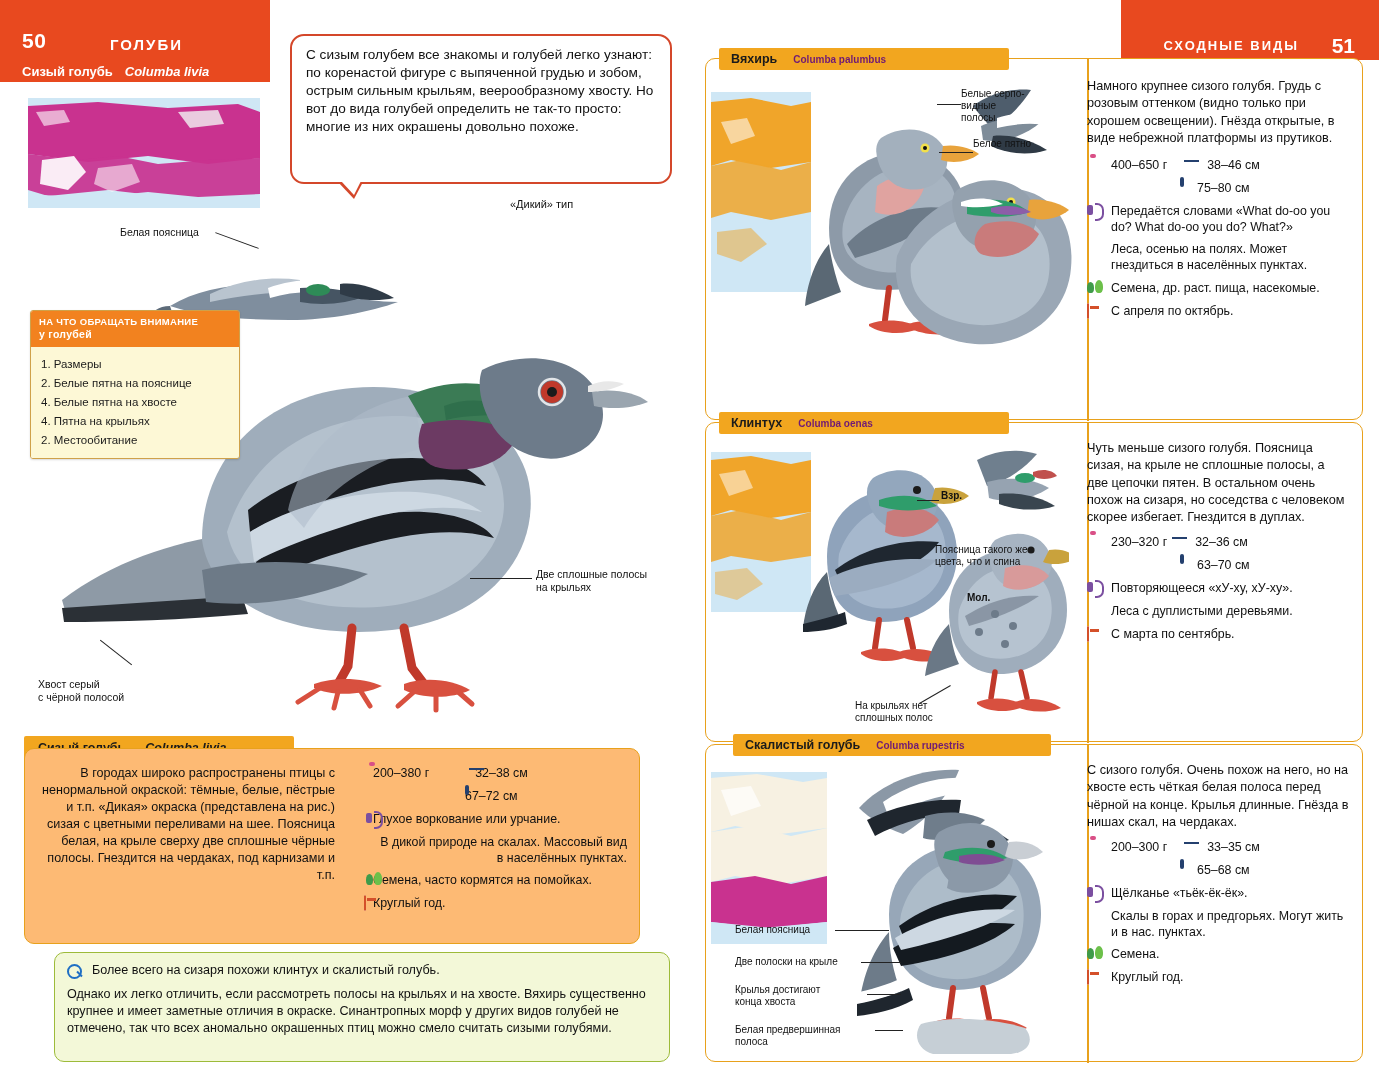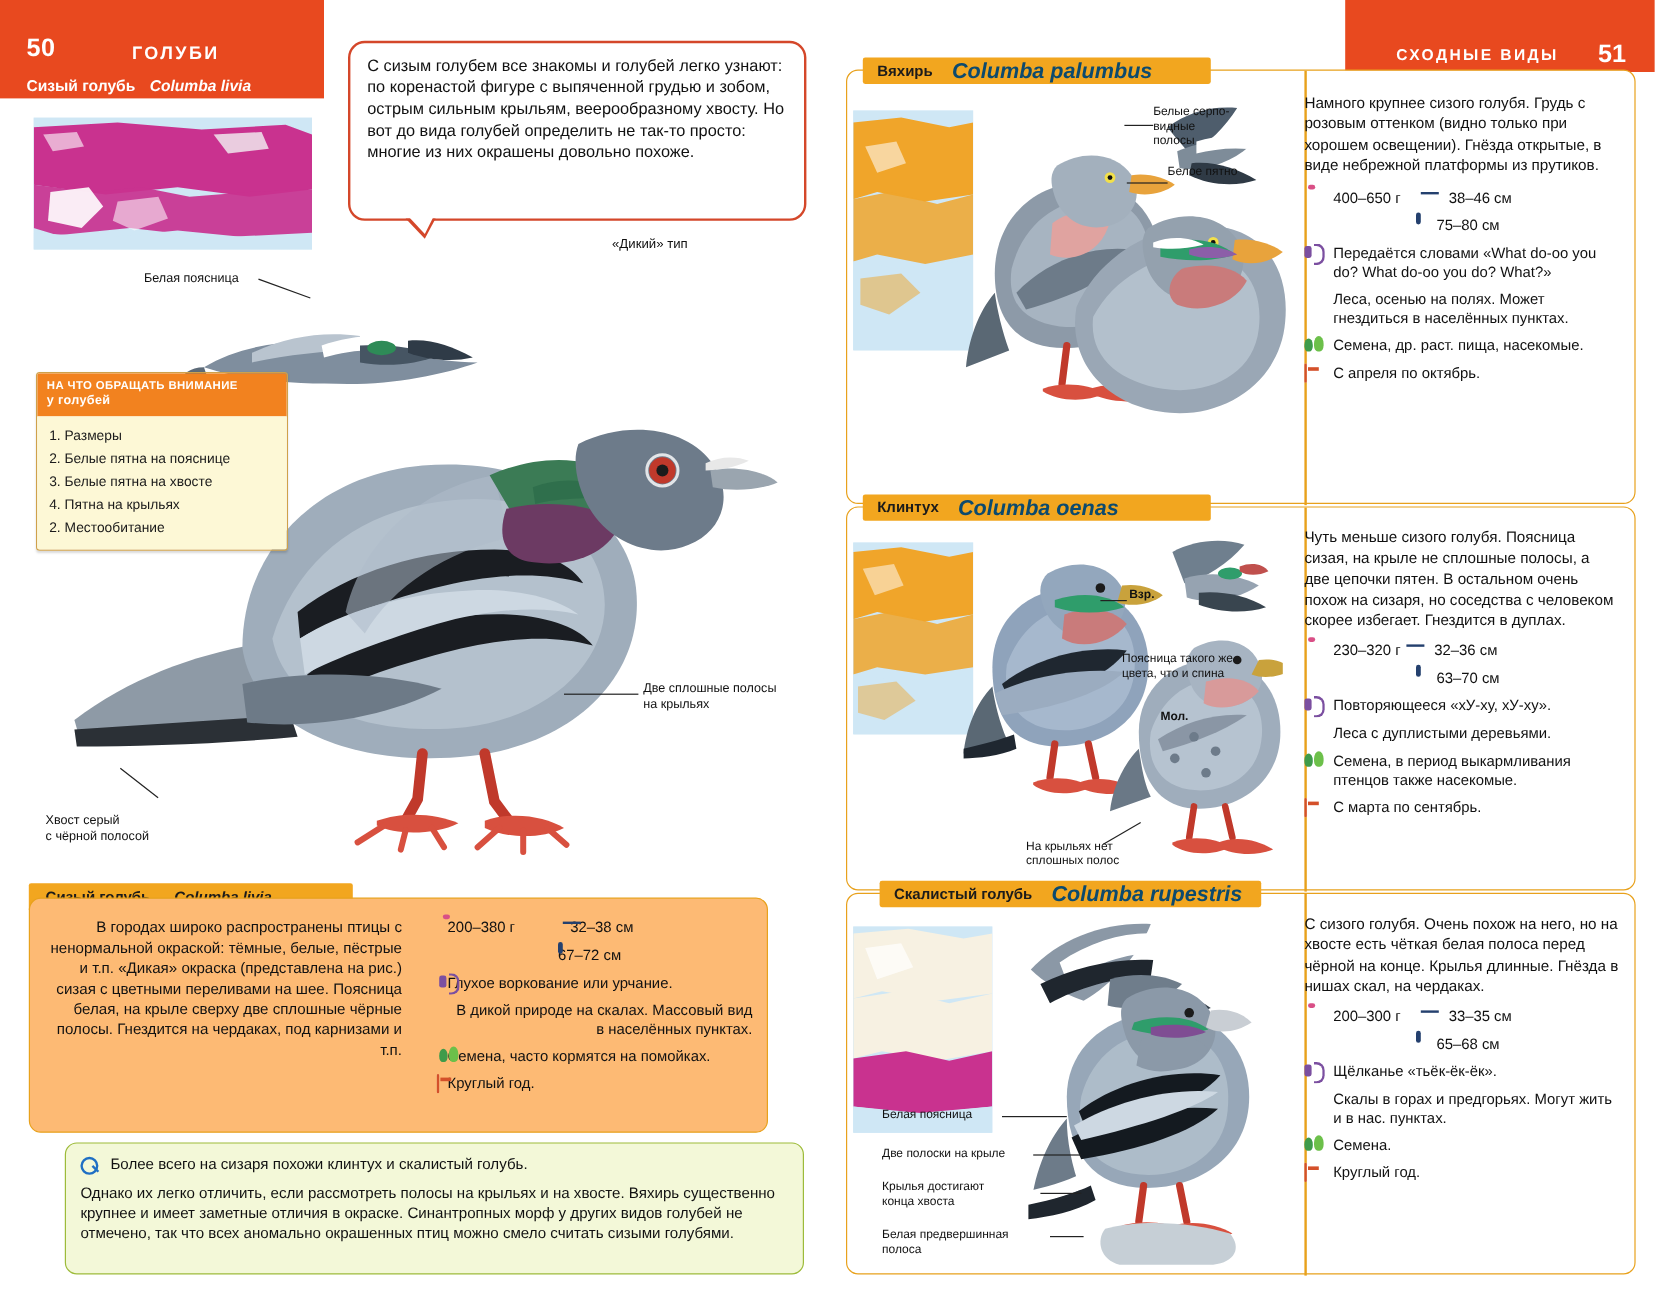--- a/index.html
+++ b/index.html
@@ -103,21 +103,21 @@
   }
   .note-box .t1 { font-size:12.6px; line-height:1.35; color:#111; }
 
   
   .panel { position:absolute; border:1.5px solid #e8a11c; border-radius:10px; background:#fff; }
   .tag {
     position:absolute; height:22px; background:#f2a61f; border-radius:2px;
     display:flex; align-items:center; gap:16px; padding:0 12px;
   }
   .tag .n { font-size:12.5px; font-weight:bold; color:#1b1b1b; }
-  .tag .lat { font-size:18px; font-weight:bold; font-style:italic; color:#0c4a6e; }
+  .tag .lat { font-size:10px; font-weight:bold; color:#701a75; }
   .rtext { font-size:12.7px; line-height:1.36; color:#111; }
 
   .divider { position:absolute; background:#e8a11c; height:1.5px; }
 
   
   .ic-weight { width:13px;height:16px;background:#d94f86;border-radius:3px 3px 5px 5px; position:relative; }
   .ic-weight:after{content:"";position:absolute;left:3px;top:-3px;width:6px;height:4px;background:#d94f86;border-radius:2px;}
   .ic-len { width:17px;height:11px;background:#6f94c9;border-radius:2px; position:relative; margin-top:3px;}
   .ic-len:after{content:"";position:absolute;left:1px;top:3px;width:15px;height:2px;background:#24406e;}
   .ic-wing { width:18px;height:9px;background:#6f94c9;border-radius:50%/80% 80% 20% 20%; position:relative; margin-top:4px;}
@@ -225,21 +225,21 @@
     </svg>
 
     <div class="attn">
       <div class="attn-head">
         <div>НА ЧТО ОБРАЩАТЬ ВНИМАНИЕ</div>
         <div class="l2">у голубей</div>
       </div>
       <div class="attn-body">
         <div>1. Размеры</div>
         <div>2. Белые пятна на пояснице</div>
-        <div>3. Белые пятна на хвосте</div>
+        <div>4. Белые пятна на хвосте</div>
         <div>4. Пятна на крыльях</div>
         <div>2. Местообитание</div>
       </div>
     </div>
 
     <div class="callout" style="left:120px; top:226px; width:110px;">Белая поясница</div>
     <div class="leader" style="left:214px; top:240px; width:46px; transform:rotate(20deg);"></div>
 
     <div class="callout" style="left:510px; top:198px; width:120px; font-size:11px;">«Дикий» тип</div>
 
@@ -501,24 +501,20 @@
         </div>
         <div class="factline">
           <span class="ic"><span class="ic-sound"></span></span>
           <span>Повторяющееся «хУ-ху, хУ-ху».</span>
         </div>
         <div class="factline">
           <span class="ic"><span class="ic-habitat"></span></span>
           <span>Леса с дуплистыми деревьями.</span>
         </div>
         <div class="factline">
-          <span class="ic"><span class="ic-food"></span></span>
-          <span>Семена, в период выкармливания птенцов также насекомые.</span>
-        </div>
-        <div class="factline">
           <span class="ic"><span class="ic-cal"></span></span>
           <span>С марта по сентябрь.</span>
         </div>
       </div>
     </div>
 
     <div class="panel" style="left:16px; top:744px; width:658px; height:318px;">
       <div class="divider" style="left:381px; top:0; width:1.5px; height:318px;"></div>
     </div>
     <div class="tag" style="left:44px; top:734px; width:318px;">

